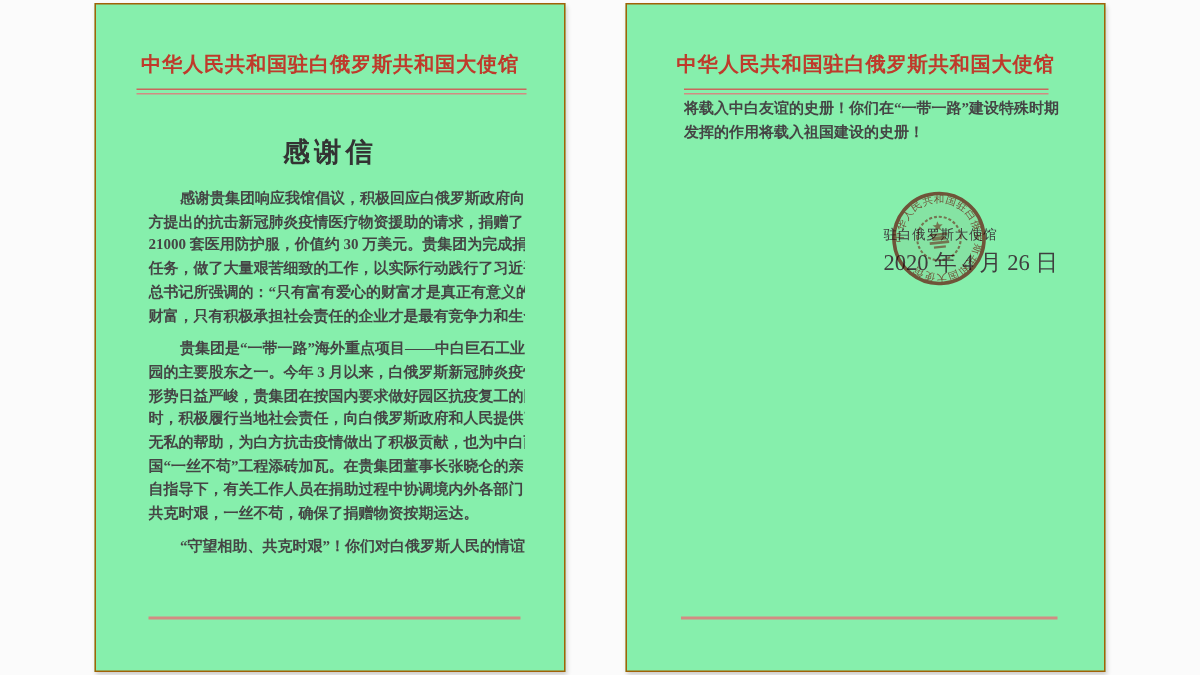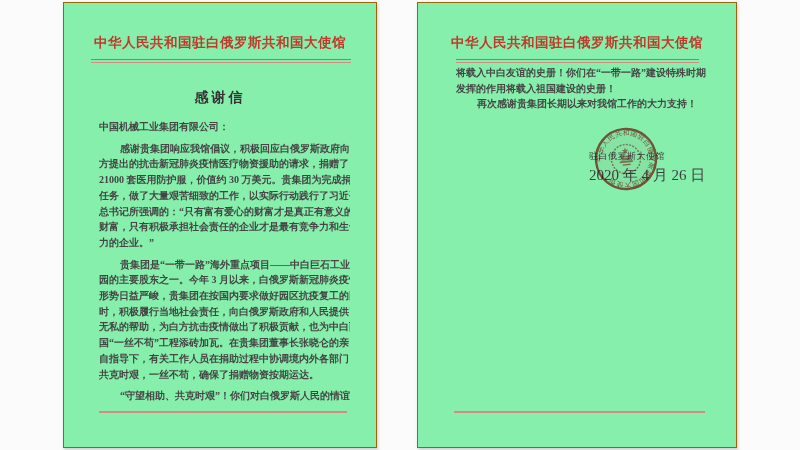--- a/index.html
+++ b/index.html
@@ -22,21 +22,21 @@
     white-space:nowrap;
   }
   .hdr-rule{
     position:absolute;top:56px;height:2px;
     border-top:1px solid #c9675c;border-bottom:1px solid #d28c82;
   }
   .p1-rule{left:27px;right:25px;}
   .p2-rule{left:38px;right:37px;}
   .doc-title{
     position:absolute;top:86px;left:0;right:0;text-align:center;
-    font-size:14px;font-weight:bold;color:#333333;letter-spacing:3px;
+    font-size:18px;font-weight:bold;color:#333333;letter-spacing:3px;
   }
   .letter-body{position:absolute;font-size:10px;color:#454545;}
   .body1{top:116px;left:35px;right:26px;}
   .body2{top:62px;left:38px;right:30px;}
   .bline{line-height:15.7px;white-space:nowrap;overflow:hidden;font-weight:bold;}
   .bline.ind{text-indent:21px;}
   .bline.gap{margin-top:6px;}
   .foot-rule{position:absolute;top:408px;height:2px;background:#d28c82;}
   .p1-foot{left:35px;right:29px;}
   .p2-foot{left:36px;right:31px;}
@@ -56,48 +56,45 @@
 </head>
 <body>
 
 <div class="canvas">
 
   <div class="page page1">
     <div class="hdr">中华人民共和国驻白俄罗斯共和国大使馆</div>
     <div class="hdr-rule p1-rule"></div>
     <div class="doc-title">感谢信</div>
     <div class="letter-body body1">
-        <div class="bline">中国机械工业集团有限公司：</div>
         <div class="bline ind gap">感谢贵集团响应我馆倡议，积极回应白俄罗斯政府向中</div>
         <div class="bline">方提出的抗击新冠肺炎疫情医疗物资援助的请求，捐赠了</div>
         <div class="bline">21000 套医用防护服，价值约 30 万美元。贵集团为完成捐赠</div>
         <div class="bline">任务，做了大量艰苦细致的工作，以实际行动践行了习近平</div>
         <div class="bline">总书记所强调的：“只有富有爱心的财富才是真正有意义的</div>
         <div class="bline">财富，只有积极承担社会责任的企业才是最有竞争力和生命</div>
-        <div class="bline">力的企业。”</div>
         <div class="bline ind gap">贵集团是“一带一路”海外重点项目——中白巨石工业</div>
         <div class="bline">园的主要股东之一。今年 3 月以来，白俄罗斯新冠肺炎疫情</div>
         <div class="bline">形势日益严峻，贵集团在按国内要求做好园区抗疫复工的同</div>
         <div class="bline">时，积极履行当地社会责任，向白俄罗斯政府和人民提供了</div>
         <div class="bline">无私的帮助，为白方抗击疫情做出了积极贡献，也为中白两</div>
         <div class="bline">国“一丝不苟”工程添砖加瓦。在贵集团董事长张晓仑的亲</div>
         <div class="bline">自指导下，有关工作人员在捐助过程中协调境内外各部门，</div>
         <div class="bline">共克时艰，一丝不苟，确保了捐赠物资按期运达。</div>
         <div class="bline ind gap">“守望相助、共克时艰”！你们对白俄罗斯人民的情谊</div>
       </div>
     <div class="foot-rule p1-foot"></div>
   </div>
 
   <div class="page page2">
     <div class="hdr">中华人民共和国驻白俄罗斯共和国大使馆</div>
     <div class="hdr-rule p2-rule"></div>
     <div class="letter-body body2">
         <div class="bline">将载入中白友谊的史册！你们在“一带一路”建设特殊时期</div>
         <div class="bline">发挥的作用将载入祖国建设的史册！</div>
-        <div class="bline ind">再次感谢贵集团长期以来对我馆工作的大力支持！</div>
       </div>
 
     <div class="sig-line1">驻白俄罗斯大使馆</div>
     <div class="sig-date">2020 年 4 月 26 日</div>
 
     <svg class="seal" viewBox="0 0 80 80">
 
       <circle cx="40" cy="40" r="30" fill="rgba(231,130,122,0.10)" stroke="#cf4741" stroke-width="2.4"></circle>
 
       <defs>

